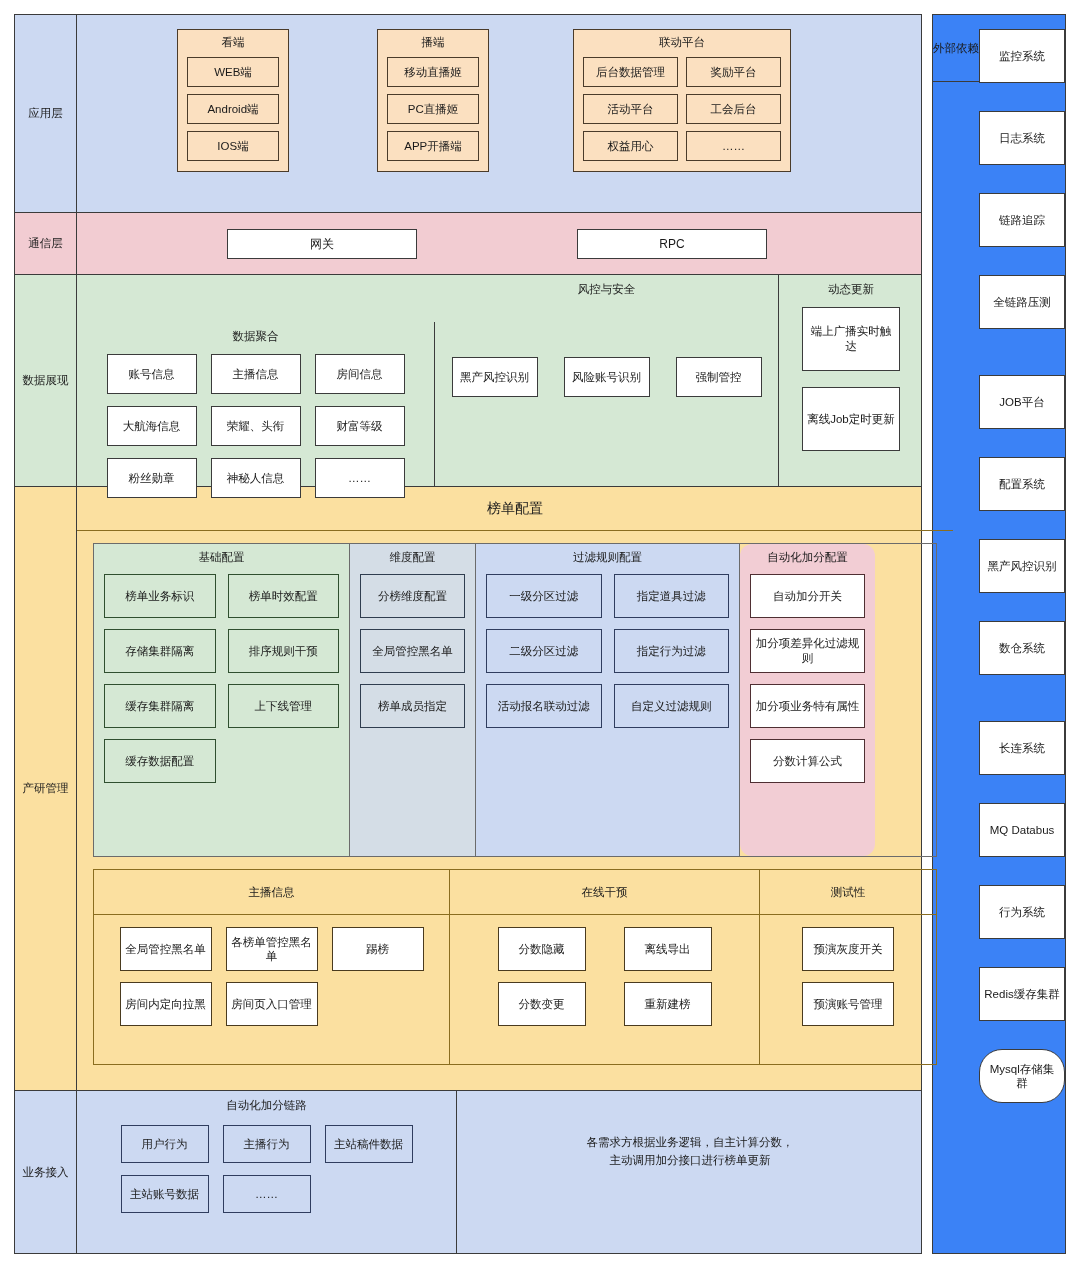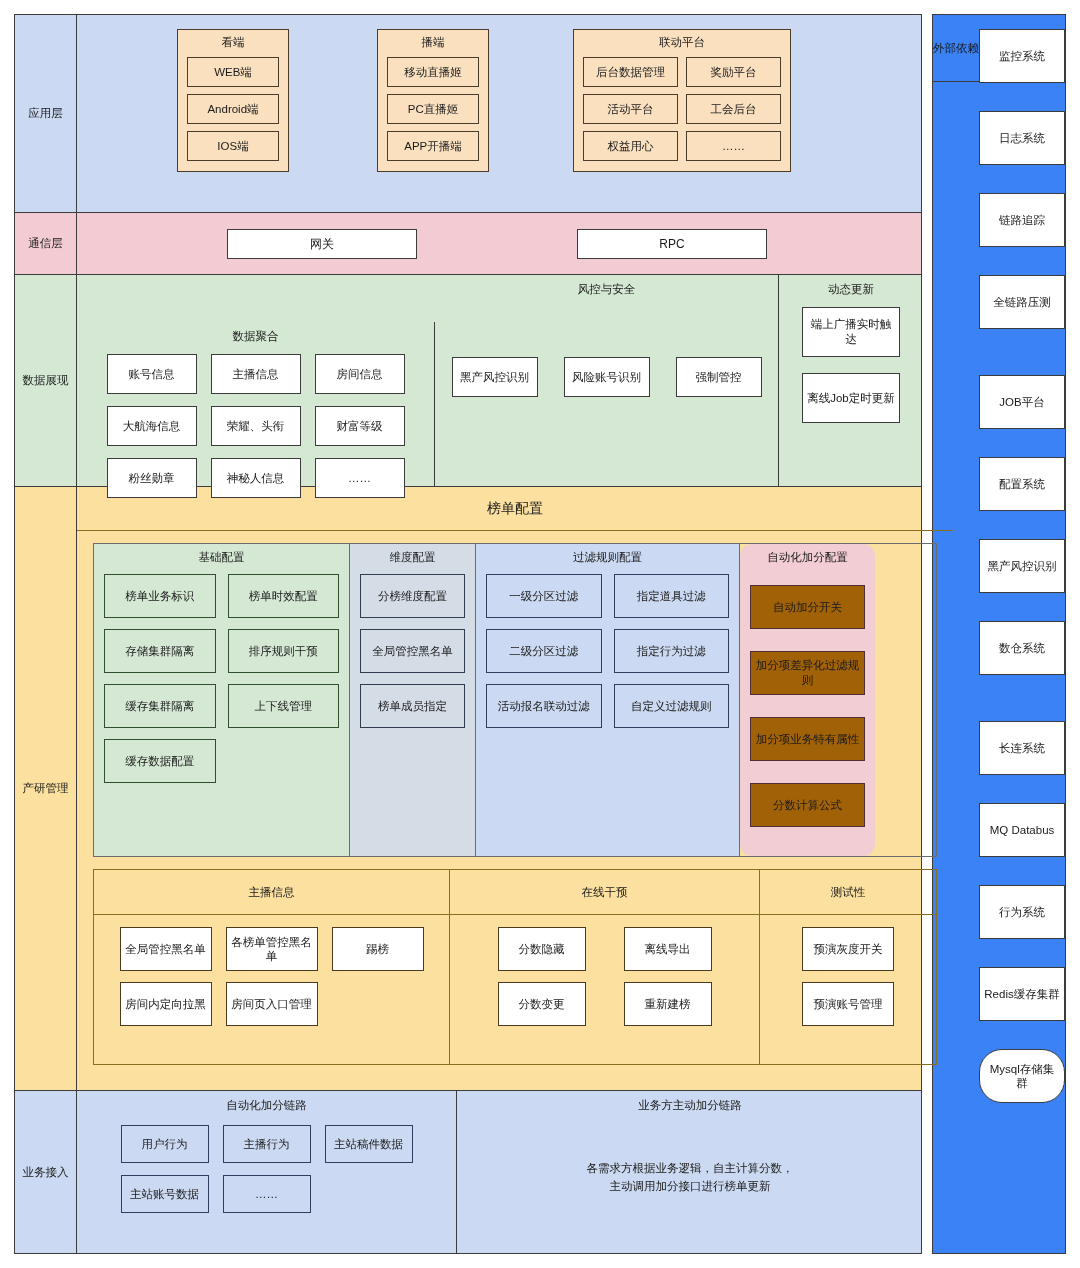--- a/index.html
+++ b/index.html
@@ -56,40 +56,40 @@
   
   .data-body{display:flex;}
   .data-panel{box-sizing:border-box;padding:8px 0 10px 0;border-right:1.6px solid #3b3b3b;}
   .data-panel:last-child{border-right:0;}
   .data-panel .ttl{margin-bottom:10px;}
   .grid3{display:grid;grid-template-columns:repeat(3,90px);gap:12px 14px;justify-content:center;}
   .grid3 .bx{height:40px;font-size:11.5px;}
   .risk-row{display:flex;gap:26px;justify-content:center;align-items:center;height:150px;}
   .risk-row .bx{width:86px;height:40px;font-size:11.5px;}
   .dyn-col{display:flex;flex-direction:column;gap:16px;align-items:center;}
-  .dyn-col .bx{width:98px;height:50px;font-size:11.5px;}
+  .dyn-col .bx{width:98px;height:64px;font-size:11.5px;}
 
   
   .rd-body{padding:0;}
   .rd-head{
     height:44px;display:flex;align-items:center;justify-content:center;
     box-sizing:border-box;border-bottom:1.6px solid #8a6d1f;font-size:14px;
   }
   .rd-inner{box-sizing:border-box;padding:12px 16px;}
   .cfg-row{display:flex;box-sizing:border-box;border:1.6px solid #6b6b6b;}
   .cfg-panel{box-sizing:border-box;border-right:1.6px solid #6b6b6b;padding:7px 10px 12px 10px;}
   .cfg-panel:last-child{border-right:0;}
   .cfg-panel .ttl{margin-bottom:9px;}
   .cfg-items{display:flex;flex-direction:column;gap:11px;}
   .cfg-items.two{display:grid;grid-template-columns:1fr 1fr;gap:11px 12px;}
   .cfg-chip{height:44px;font-size:11.5px;}
   .p-green .cfg-chip{background:#d5e8d4;border-color:#2f4f2f;}
   .p-gblue .cfg-chip{background:#d4dde6;border-color:#2f3d4f;}
   .p-lblue .cfg-chip{background:#ccd9f2;border-color:#2f3d5f;}
-  .p-rose .cfg-chip{background:#a16207;border-color:#4f2f33;margin-top:11px;}
+  .p-rose .cfg-chip{background:#ffffff;border-color:#4f2f33;}
 
   .ops-row{display:flex;box-sizing:border-box;border:1.6px solid #8a6d1f;margin-top:12px;}
   .ops-panel{box-sizing:border-box;border-right:1.6px solid #8a6d1f;}
   .ops-panel:last-child{border-right:0;}
   .ops-head{height:44px;display:flex;align-items:center;justify-content:center;border-bottom:1.6px solid #8a6d1f;font-size:11.5px;}
   .ops-body{padding:12px 10px 14px 10px;}
   .ops-grid{display:grid;gap:11px 14px;}
   .ops-grid .bx{height:44px;font-size:11.5px;border-color:#4a3b1f;}
 
   
@@ -304,21 +304,20 @@
           <div class="biz-grid">
             <div class="bx">用户行为</div>
             <div class="bx">主播行为</div>
             <div class="bx">主站稿件数据</div>
             <div class="bx">主站账号数据</div>
             <div class="bx">……</div>
           </div>
         </div>
 
         <div class="biz-panel" style="width:466px;">
-          <div class="ttl">业务方主动加分链路</div>
           <div class="biz-note">
             <div>各需求方根据业务逻辑，自主计算分数，</div>
             <div>主动调用加分接口进行榜单更新</div>
           </div>
         </div>
 
       </div>
     </div>
 
   </div>

